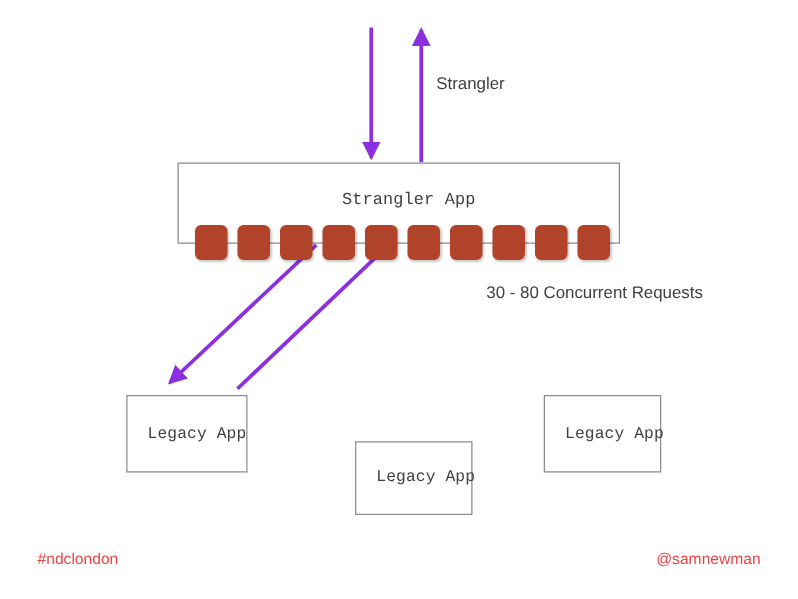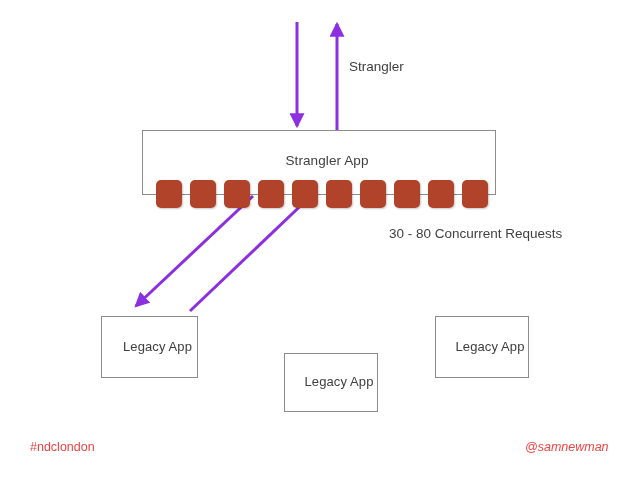--- a/index.html
+++ b/index.html
@@ -28,20 +28,21 @@
   }
   .node-label {
     position: absolute;
     left: 16px;
     right: 0;
     text-align: center;
     color: #404040;
     font-size: 13px;
     letter-spacing: 0.1px;
     white-space: nowrap;
+    font-family: Liberation Mono, monospace;
   }
 
   
   #strangler-box {
     left: 142px;
     top: 130px;
     width: 354px;
     height: 65px;
   }
   #strangler-label {
@@ -89,21 +90,21 @@
 
   
   .footer-text {
     position: absolute;
     top: 440px;
     color: #ef4444;
     font-size: 12.5px;
     white-space: nowrap;
   }
   #footer-hashtag { left: 30px; }
-  #footer-handle  { left: 525px; font-style: italic; }
+  #footer-handle  { left: 525px; }
 
   
   #arrow-layer {
     position: absolute;
     left: 0;
     top: 0;
     width: 638px;
     height: 479px;
     pointer-events: none;
   }

